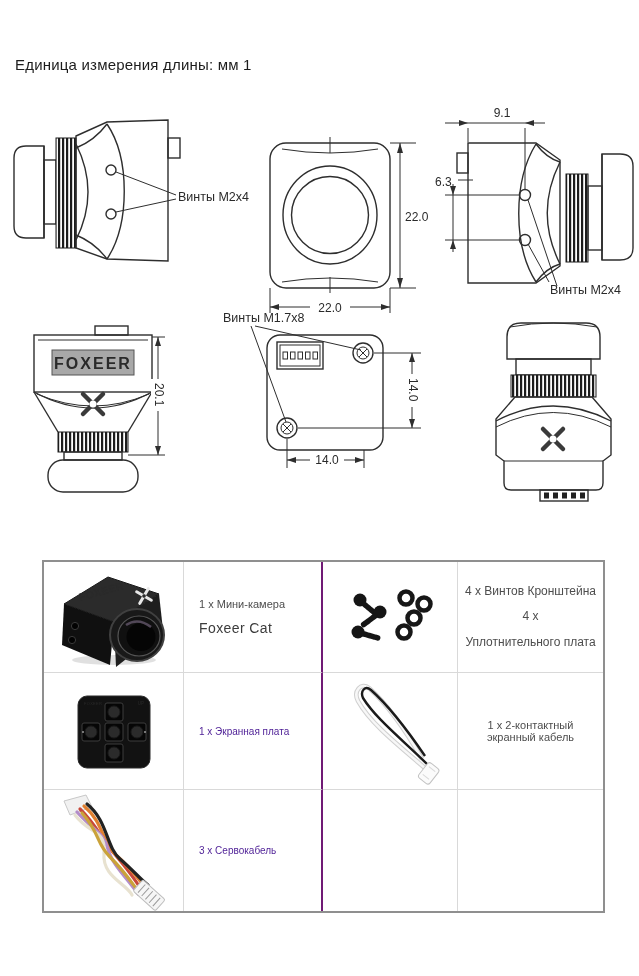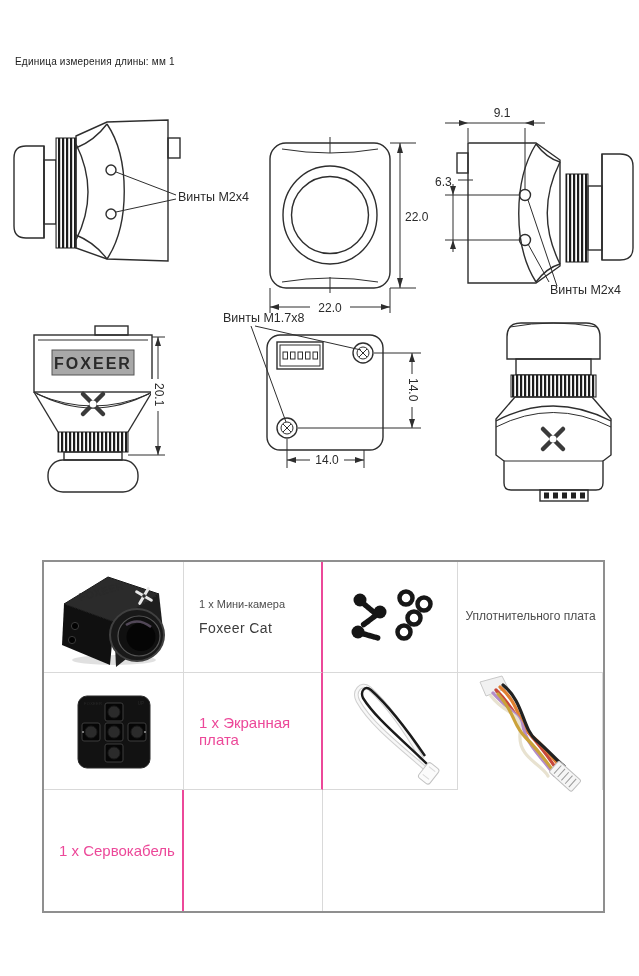--- a/index.html
+++ b/index.html
@@ -1,48 +1,48 @@
 <!DOCTYPE html>
 <html><head>
 <meta charset="utf-8">
 <style>
   html,body{margin:0;padding:0;background:#ffffff;}
   body{
     width:639px;height:976px;position:relative;overflow:hidden;
     font-family:"Liberation Sans",sans-serif;color:#222;
   }
   .abs{position:absolute;}
-  #unit-note{left:15px;top:56px;font-size:10px;color:#1c1c1c;letter-spacing:.2px;}
+  #unit-note{left:15px;top:56px;font-size:15px;color:#1c1c1c;letter-spacing:.2px;}
   svg{position:absolute;overflow:visible;}
   svg text{font-family:"Liberation Sans",sans-serif;fill:#2a2a2a;}
   .dim-t{font-size:12px;}
   .lbl-t{font-size:12.5px;}
   .ln{stroke:#2e2e2e;stroke-width:1.4;fill:none;}
   .thin{stroke:#2e2e2e;stroke-width:1;fill:none;}
   .ar{fill:#2e2e2e;stroke:none;}
   
   .ptable{
     position:absolute;left:42px;top:560px;width:563px;height:353px;
     border:2px solid #8f8f8f;display:grid;box-sizing:border-box;
     grid-template-columns:140px 139px 135px 1fr;
     grid-template-rows:111px 117px 1fr;
   }
   .cell{
     border-right:1px solid #d9d9d9;border-bottom:1px solid #d9d9d9;
     display:flex;align-items:center;justify-content:center;
     flex-direction:column;box-sizing:border-box;position:relative;
   }
-  .cell.div-r{border-right:2px solid #ec4899;}
+  .cell.div-r{border-right:2px solid #701a75;}
   .cell.last-c{border-right:none;}
   .cell.last-r{border-bottom:none;}
   .cell.txt{align-items:flex-start;justify-content:center;padding-left:15px;}
   .cell.txt-c{align-items:center;padding:0 6px;text-align:center;}
   .t-small{font-size:11px;color:#4d4d4d;line-height:1.2;}
   .t-big{font-size:14px;color:#3c3c3c;margin-top:9px;letter-spacing:.4px;}
-  .t-mid{font-size:15px;color:#ec4899;}
+  .t-mid{font-size:10px;color:#4c1d95;text-align:right;}
   .t-r1{font-size:12px;color:#4d4d4d;line-height:2.1;}
   .t-r2{font-size:11px;color:#4d4d4d;}
   .pimg{position:relative;}
 </style>
 </head>
 <body>
 
 <div id="unit-note" class="abs">Единица измерения длины: мм 1</div>
 
 <svg style="left:10px;top:108px" width="242" height="165" viewBox="0 0 242 165">
@@ -278,20 +278,21 @@
       </g>
       <g fill="none" stroke="#171717" stroke-width="4.5">
         <circle cx="63" cy="12" r="6.5"></circle>
           <circle cx="81" cy="18" r="6.5"></circle>
         <circle cx="71" cy="32" r="6.5"></circle>
           <circle cx="61" cy="46" r="6.5"></circle>
       </g>
     </svg>
   </div>
   <div class="cell last-c txt-c">
+    <div class="t-r1">4 x Винтов Кронштейна 4 x</div>
     <div class="t-r1">Уплотнительного плата</div>
   </div>
 
   <div class="cell">
     <svg width="78" height="80" viewBox="0 0 78 80">
       <rect x="3" y="5" width="72" height="72" rx="9" fill="#121212" stroke="#2a2a2a"></rect>
       <text x="9" y="14" font-size="4" fill="#cfcfcf" letter-spacing=".3">FOXEER</text>
       <text x="69" y="14" font-size="4.5" fill="#cfcfcf" text-anchor="end">UP</text>
       <g>
         <g transform="translate(39,21)">
@@ -326,20 +327,23 @@
     <svg width="112" height="112" viewBox="0 0 112 112">
       <path d="M92,94 C64,70 36,48 24,26 C19,16 27,7 35,13 C52,28 72,56 88,84" stroke="#cfcfcf" stroke-width="4.6" fill="none"></path>
       <path d="M92,94 C64,70 36,48 24,26 C19,16 27,7 35,13 C52,28 72,56 88,84" stroke="#f7f7f7" stroke-width="2.6" fill="none"></path>
       <path d="M95,91 C70,66 42,44 29,23 C26,16 31,10 37,15 C55,31 76,59 91,81" stroke="#1b1b1b" stroke-width="2.4" fill="none"></path>
       <g transform="rotate(38 95 98)">
         <rect x="88" y="89" width="14" height="19" rx="3" fill="#fbfbfb" stroke="#c2c2c2"></rect>
         <line x1="91" y1="93" x2="99" y2="93" stroke="#d8d8d8"></line>
         <line x1="91" y1="103" x2="99" y2="103" stroke="#d8d8d8"></line>
       </g>
     </svg>
+  </div>
+  <div class="cell last-c txt-c">
+    <div class="t-r2">1 x 2-контактный экранный кабель</div>
   </div>
 
   <div class="cell last-r">
     <svg width="108" height="116" viewBox="0 0 108 116">
       <polygon points="4,8 26,2 32,14 10,22" fill="#f1f1f1" stroke="#c8c8c8"></polygon>
       <g fill="none" stroke-width="3.2" stroke-linecap="round">
         <path d="M20,16 C38,34 40,44 52,58 S74,84 82,98" stroke="#c8473a"></path>
         <path d="M24,13 C44,30 42,50 56,62 S78,86 86,95" stroke="#e08030"></path>
         <path d="M17,19 C34,38 44,40 48,56 S70,88 78,101" stroke="#b48cc8"></path>
         <path d="M27,11 C48,28 46,54 60,66 S82,88 88,92" stroke="#222222"></path>
@@ -350,17 +354,17 @@
         <rect x="74" y="94" width="30" height="15" rx="2" fill="#f6f6f6" stroke="#bdbdbd"></rect>
         <line x1="79" y1="96" x2="79" y2="107" stroke="#9a9a9a"></line>
         <line x1="84" y1="96" x2="84" y2="107" stroke="#9a9a9a"></line>
         <line x1="89" y1="96" x2="89" y2="107" stroke="#9a9a9a"></line>
         <line x1="94" y1="96" x2="94" y2="107" stroke="#9a9a9a"></line>
         <line x1="99" y1="96" x2="99" y2="107" stroke="#9a9a9a"></line>
       </g>
     </svg>
   </div>
   <div class="cell div-r last-r txt">
-    <div class="t-mid">1 x Сервокабель</div>
+    <div class="t-mid">3 x Сервокабель</div>
   </div>
   <div class="cell last-r"></div>
   <div class="cell last-c last-r"></div>
 </div>
 
 </body></html>

